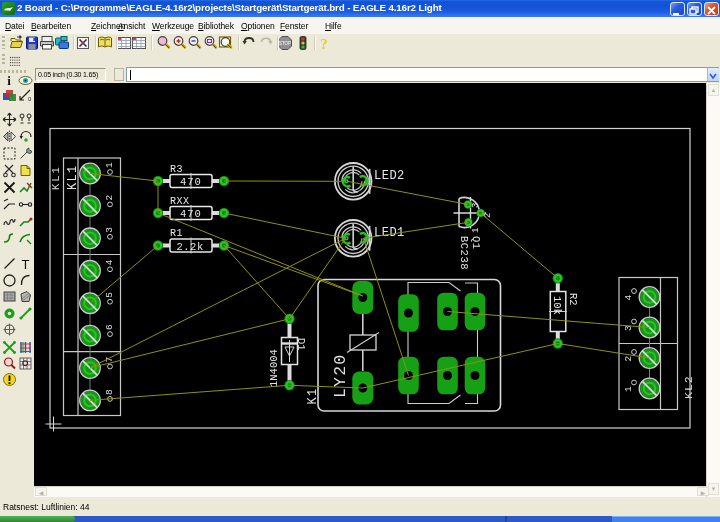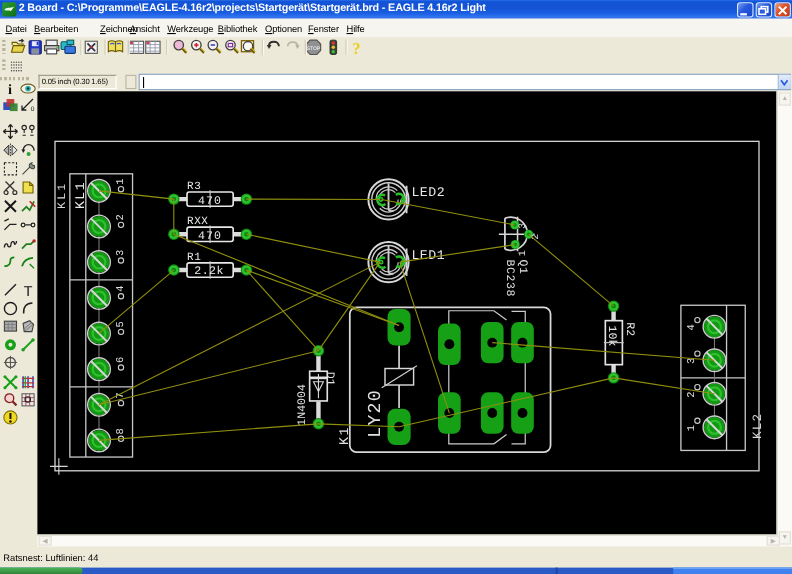--- a/index.html
+++ b/index.html
@@ -72,21 +72,21 @@
 
 <div class="abs" id="menubar">
   <span class="mi" style="left:5px"><u>D</u>atei</span>
   <span class="mi" style="left:31px"><u>B</u>earbeiten</span>
   <span class="mi" style="left:91px"><u>Z</u>eichnen</span>
   <span class="mi" style="left:118px"><u>A</u>nsicht</span>
   <span class="mi" style="left:152px"><u>W</u>erkzeuge</span>
   <span class="mi" style="left:198px"><u>B</u>ibliothek</span>
   <span class="mi" style="left:241px"><u>O</u>ptionen</span>
   <span class="mi" style="left:280px"><u>F</u>enster</span>
-  <span class="mi" style="left:315px"><u>H</u>ilfe</span>
+  <span class="mi" style="left:325px"><u>H</u>ilfe</span>
 </div>
 
 <div class="abs" id="toolbar">
 <div class="ticon" style="left:9px"><svg width="16" height="16" viewBox="0 0 16 16">
         <path d="M1.5 12.5 L3 6.5 H13.5 L11.5 12.5 Z" fill="#e8d44c" stroke="#6a5a00" stroke-width="1"></path>
         <path d="M2 6 V3.5 H6 L7.5 5 H12 V6" fill="#f5ea9a" stroke="#6a5a00" stroke-width="1"></path>
         <path d="M8 2 L12 2 L10.5 0.5 M12 2 L10.5 3.5" stroke="#303030" fill="none" stroke-width="1.1"></path>
       </svg></div>
 <div class="ticon" style="left:24px"><svg width="16" height="16" viewBox="0 0 16 16">
         <rect x="2.5" y="2" width="11" height="12" rx="1" fill="#2438c8" stroke="#101a70" stroke-width="1"></rect>

